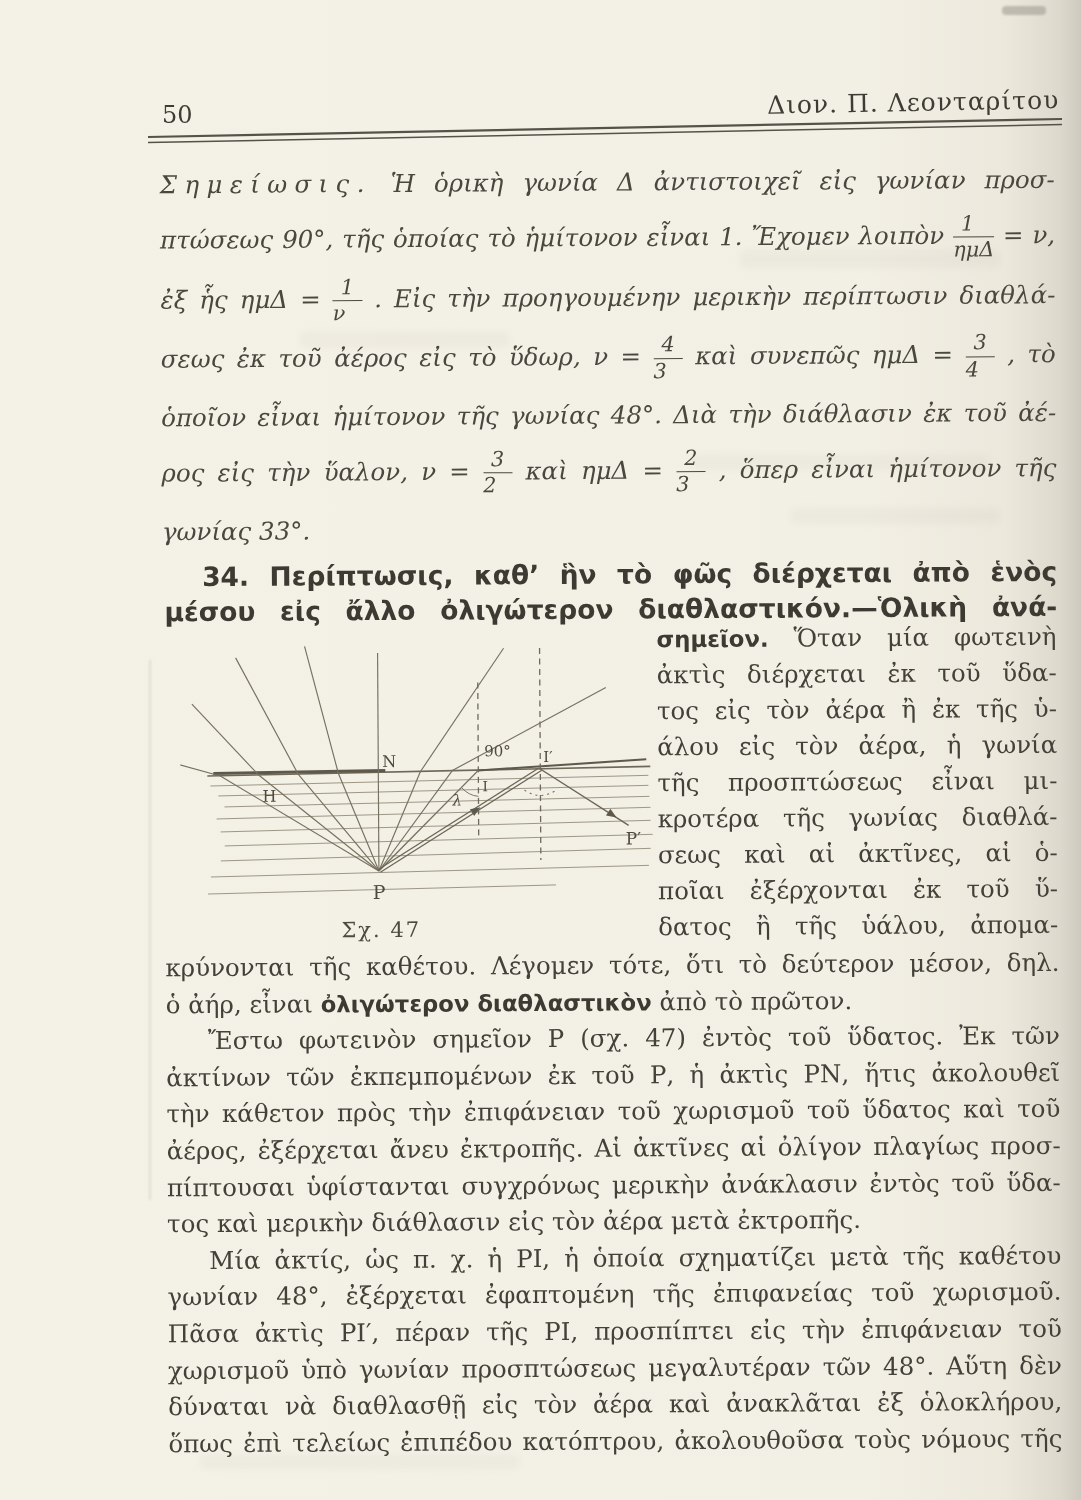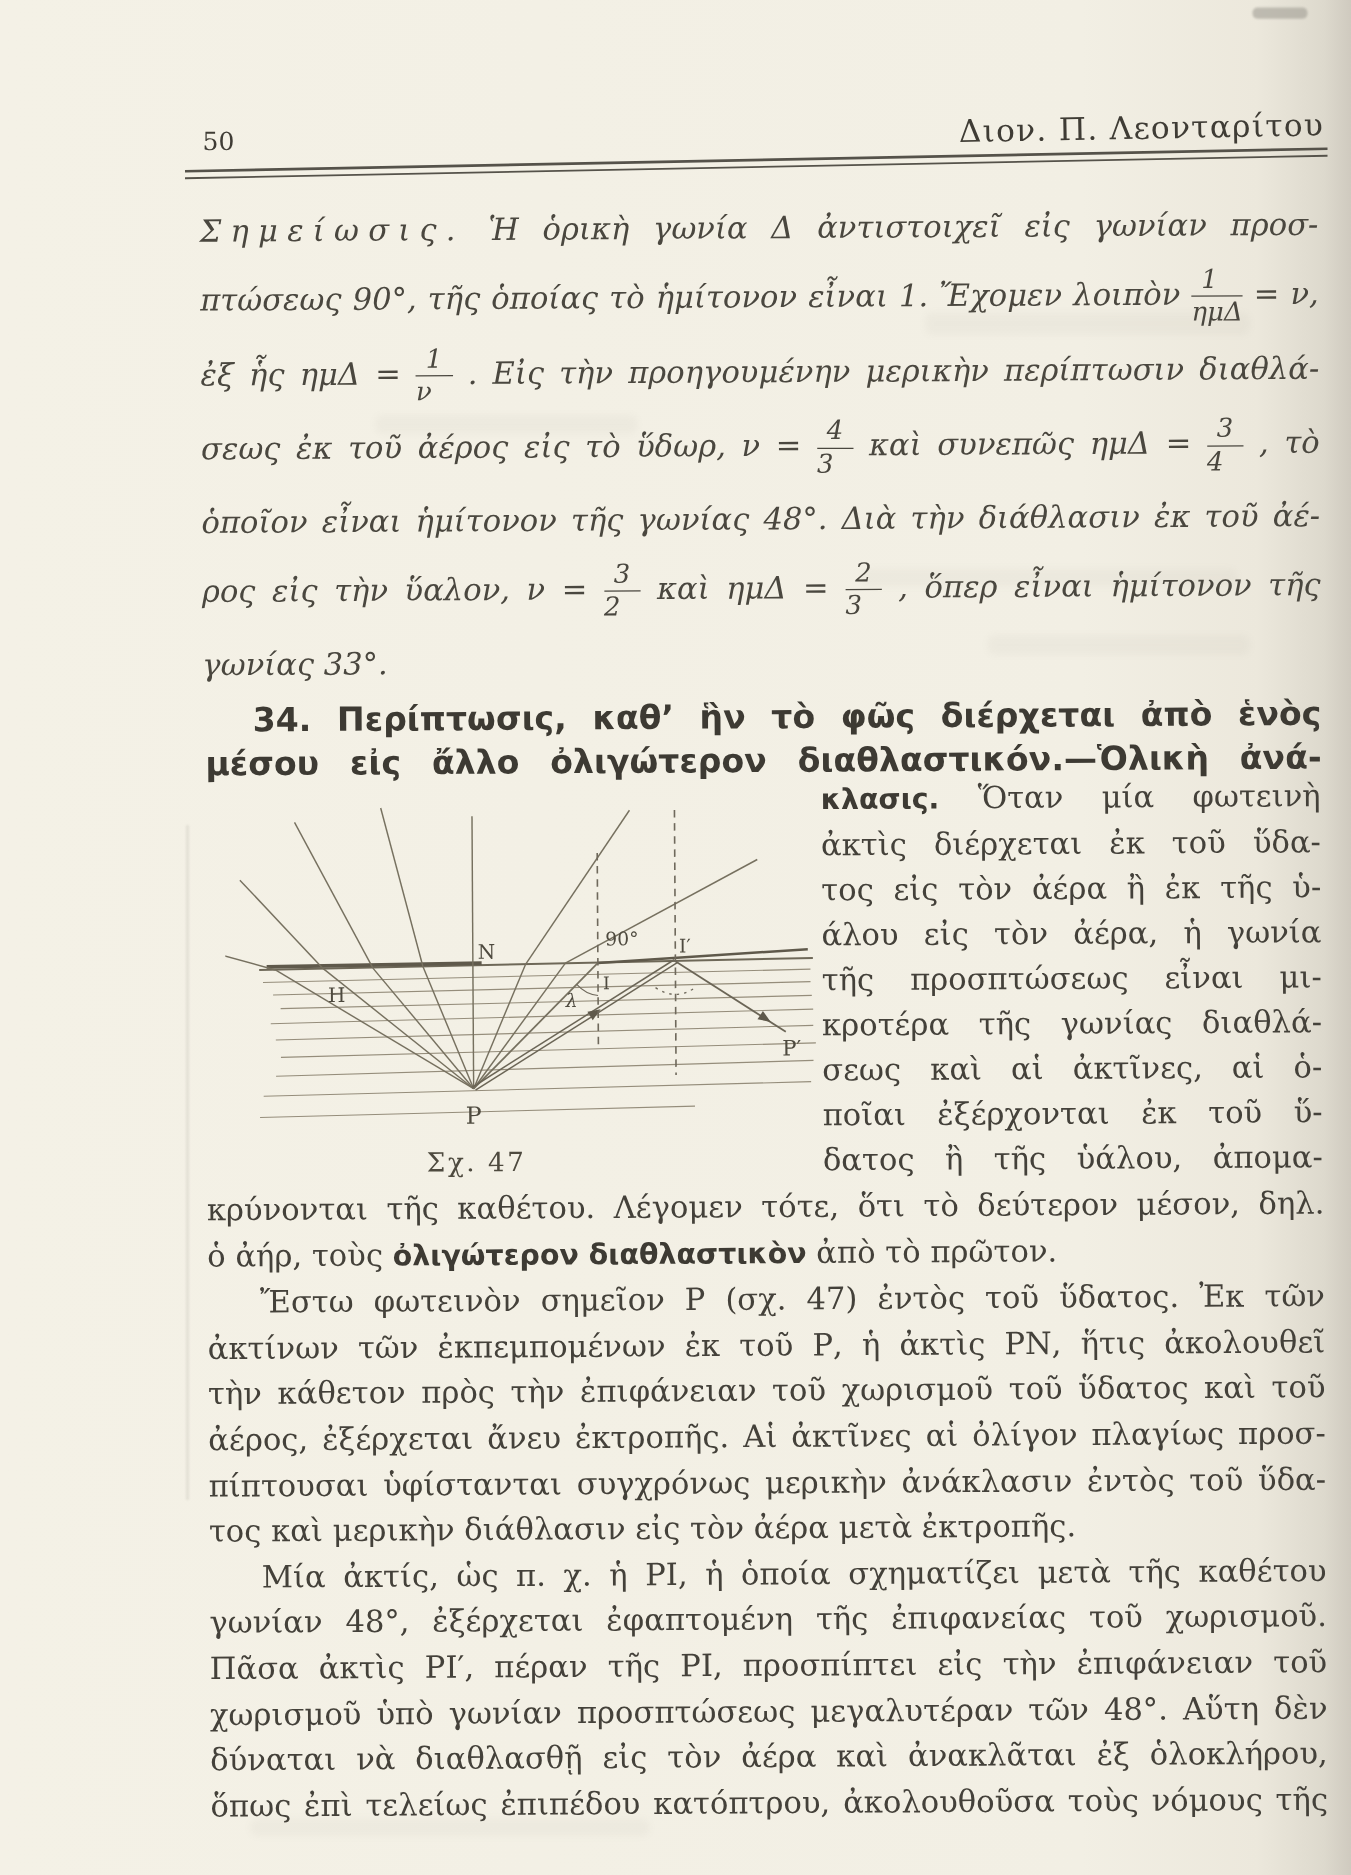--- a/index.html
+++ b/index.html
@@ -4,21 +4,21 @@
 <style>
   html,body{margin:0;padding:0;}
   .page{
     position:relative;width:1081px;height:1500px;overflow:hidden;
     background:linear-gradient(90deg,#f4f1e6 0%,#f2efe4 80%,#ece8dc 93%,#ddd9cd 98%,#cfcabf 100%);
     font-family:"DejaVu Serif",serif;color:#44413a;
   }
   .ghost{position:absolute;background:#8a8578;opacity:.055;filter:blur(3px);border-radius:6px;}
   .smudge{position:absolute;background:#9a978e;opacity:.55;filter:blur(1px);border-radius:4px;}
   .gutter{position:absolute;background:#6b675c;opacity:.14;filter:blur(1px);}
-  .pageno{position:absolute;left:162px;top:101px;font-size:20px;color:#3f3c35;}
+  .pageno{position:absolute;left:162px;top:101px;font-size:24px;color:#3f3c35;}
   .runhead{position:absolute;right:22px;top:88px;font-size:25px;letter-spacing:1px;color:#3f3c35;transform:rotate(-1.05deg);}
   .rule-svg{position:absolute;left:0;top:0;}
   .content{position:absolute;left:0;top:0;width:1081px;height:1500px;transform:rotate(-0.35deg);transform-origin:540px 720px;}
   .block{position:absolute;}
   .tline{text-align:justify;text-align-last:justify;}
   .endline{text-align-last:left;}
   .ind{padding-left:42px;}
   .b{font-family:"DejaVu Sans",sans-serif;font-weight:700;font-size:0.93em;color:#3d3a33;}
   .sp{letter-spacing:0.30em;}
   .note{left:163px;top:158px;width:895px;}
@@ -140,35 +140,35 @@
         <text class="fig-label" x="363" y="122" font-size="15">I′</text>
         <text class="fig-label" x="302" y="151" font-size="14">I</text>
         <text class="fig-label" x="272" y="165" font-size="15" font-style="italic">λ</text>
         <text class="fig-label" x="198" y="258" font-size="19" text-anchor="middle">P</text>
         <text class="fig-label" x="445" y="205" font-size="17">P′</text>
         <text class="fig-label" x="200" y="296" font-size="21" text-anchor="middle" letter-spacing="2" fill="#5a554a">Σχ. 47</text>
       </svg>
     </div>
 
     <div class="block rcol">
-        <div class="tline"><span class="b">κλασις.</span><span> Ὅταν μία φωτεινὴ</span></div>
+        <div class="tline"><span class="b">σημεῖον.</span><span> Ὅταν μία φωτεινὴ</span></div>
         <div class="tline"><span>ἀκτὶς διέρχεται ἐκ τοῦ ὕδα-</span></div>
         <div class="tline"><span>τος εἰς τὸν ἀέρα ἢ ἐκ τῆς ὑ-</span></div>
         <div class="tline"><span>άλου εἰς τὸν ἀέρα, ἡ γωνία</span></div>
         <div class="tline"><span>τῆς προσπτώσεως εἶναι μι-</span></div>
         <div class="tline"><span>κροτέρα τῆς γωνίας διαθλά-</span></div>
         <div class="tline"><span>σεως καὶ αἱ ἀκτῖνες, αἱ ὁ-</span></div>
         <div class="tline"><span>ποῖαι ἐξέρχονται ἐκ τοῦ ὕ-</span></div>
         <div class="tline"><span>δατος ἢ τῆς ὑάλου, ἀπομα-</span></div>
       </div>
 
     <div class="block flow">
       <div>
           <div class="tline"><span>κρύνονται τῆς καθέτου. Λέγομεν τότε, ὅτι τὸ δεύτερον μέσον, δηλ.</span></div>
-          <div class="tline endline"><span>ὁ ἀήρ, τοὺς </span><span class="b">ὀλιγώτερον διαθλαστικὸν</span><span> ἀπὸ τὸ πρῶτον.</span></div>
+          <div class="tline endline"><span>ὁ ἀήρ, εἶναι </span><span class="b">ὀλιγώτερον διαθλαστικὸν</span><span> ἀπὸ τὸ πρῶτον.</span></div>
         </div>
       <div>
           <div class="tline ind"><span>Ἔστω φωτεινὸν σημεῖον Ρ (σχ. 47) ἐντὸς τοῦ ὕδατος. Ἐκ τῶν</span></div>
           <div class="tline"><span>ἀκτίνων τῶν ἐκπεμπομένων ἐκ τοῦ Ρ, ἡ ἀκτὶς ΡΝ, ἥτις ἀκολουθεῖ</span></div>
           <div class="tline"><span>τὴν κάθετον πρὸς τὴν ἐπιφάνειαν τοῦ χωρισμοῦ τοῦ ὕδατος καὶ τοῦ</span></div>
           <div class="tline"><span>ἀέρος, ἐξέρχεται ἄνευ ἐκτροπῆς. Αἱ ἀκτῖνες αἱ ὀλίγον πλαγίως προσ-</span></div>
           <div class="tline"><span>πίπτουσαι ὑφίστανται συγχρόνως μερικὴν ἀνάκλασιν ἐντὸς τοῦ ὕδα-</span></div>
           <div class="tline endline"><span>τος καὶ μερικὴν διάθλασιν εἰς τὸν ἀέρα μετὰ ἐκτροπῆς.</span></div>
         </div>
       <div>

